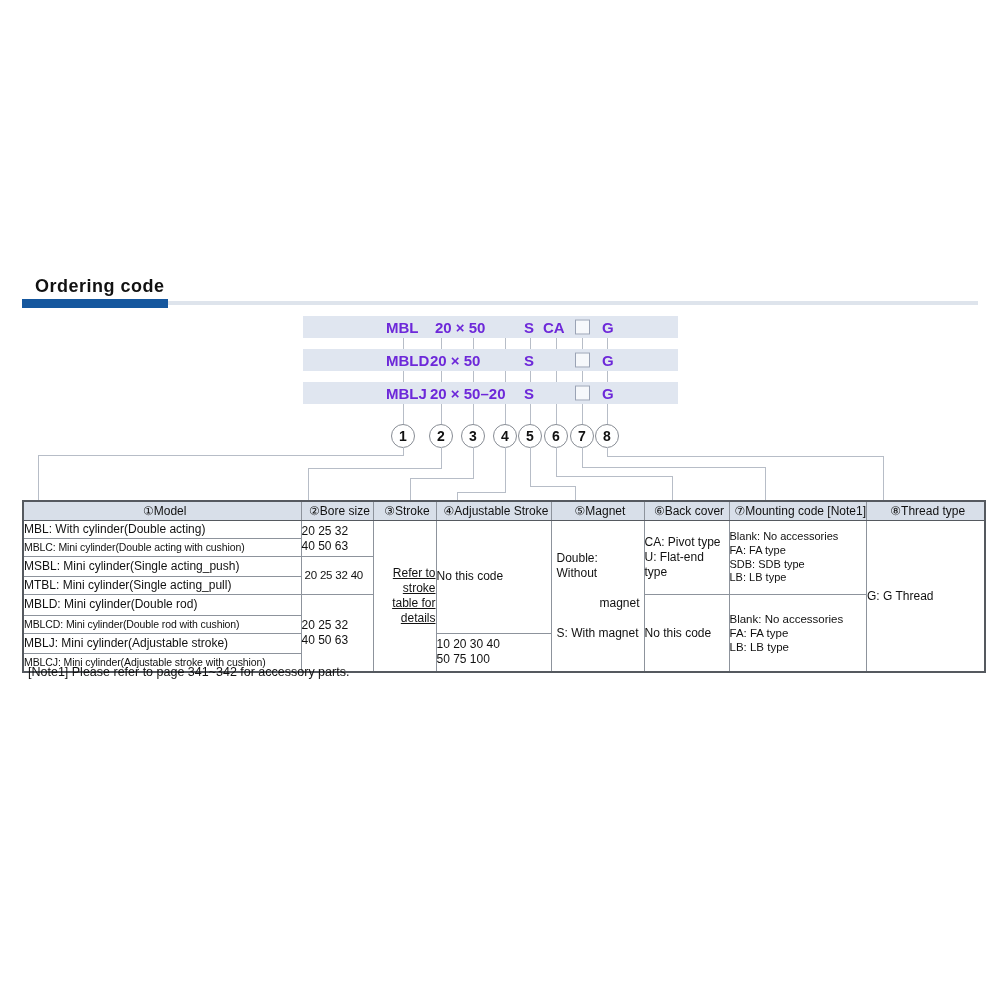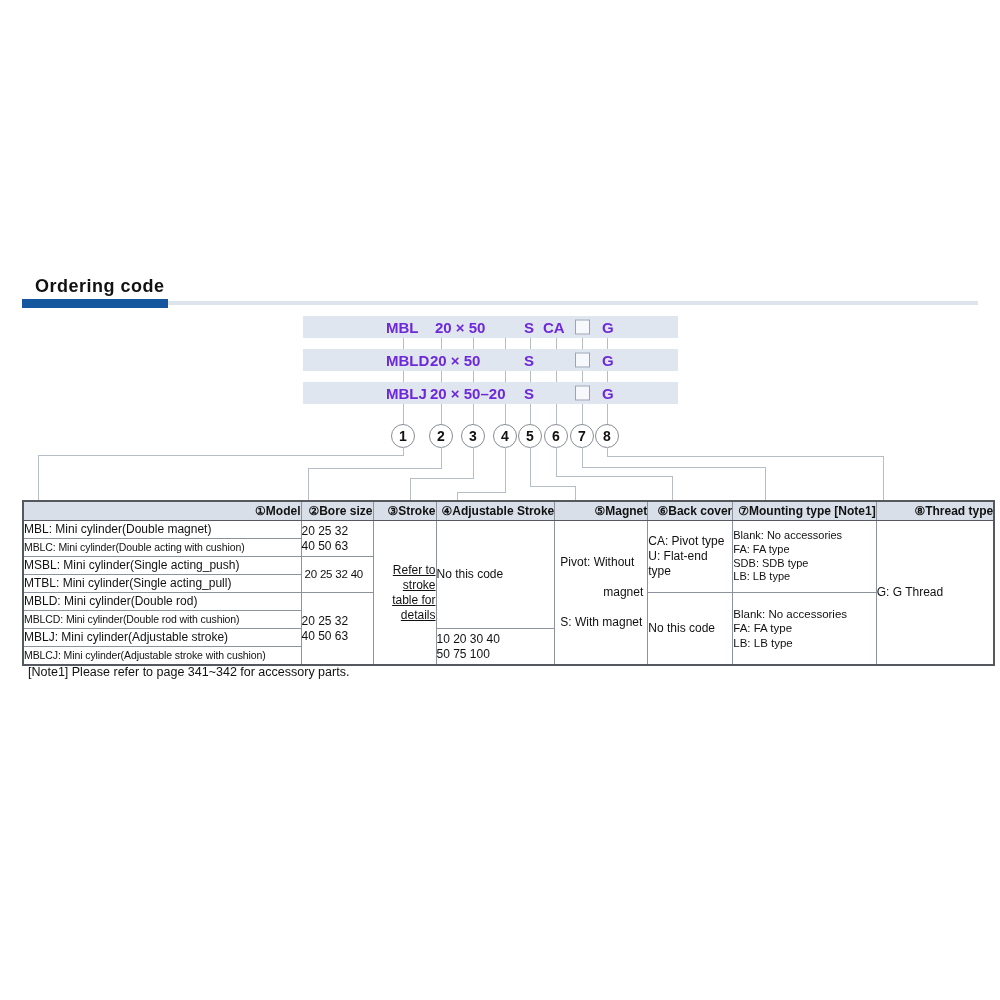--- a/index.html
+++ b/index.html
@@ -23,21 +23,21 @@
   .c-g{left:299px;}
 
   
   .tick,.cline{position:absolute;background:#b7bdc7;}
   .circle{position:absolute;width:22px;height:22px;border:1px solid #878c94;border-radius:50%;
           background:#fff;text-align:center;line-height:22px;font-size:14px;font-weight:bold;color:#111;}
 
   
   table.spec{position:absolute;left:22px;top:500px;border-collapse:collapse;table-layout:fixed;
              border:2px solid #55595f;font-size:12px;color:#111;}
-  table.spec th{background:#d8dfe9;font-weight:bold;text-align:right;padding:0 0 0 5px;
+  table.spec th{background:#d8dfe9;font-weight:normal;text-align:center;padding:0 0 0 5px;
                 font-size:12px;border:1px solid #8d939c;border-bottom:1.5px solid #55595f;
                 white-space:nowrap;overflow:hidden;height:18px;}
   table.spec td{border:1px solid #8d939c;padding:0;vertical-align:middle;height:17px;
                 white-space:pre-line;line-height:1.25;}
   td.model{padding-left:7px;white-space:nowrap;overflow:hidden;}
   td.model.cond{font-size:10.5px;letter-spacing:-.1px;}
   td.bore{padding-left:7px;}
   td.bore.tight{padding-left:3px;font-size:11.5px;letter-spacing:-.2px;}
   td.stroke{text-align:right;text-decoration:underline;}
   td.adj{padding-left:8px;}
@@ -153,35 +153,35 @@
         <col style="width:118px">
     </colgroup>
     <tbody>
         <tr>
       <th>①Model</th>
       <th>②Bore size</th>
       <th>③Stroke</th>
       <th>④Adjustable Stroke</th>
       <th>⑤Magnet</th>
       <th>⑥Back cover</th>
-      <th>⑦Mounting type [Note1]</th>
+      <th>⑦Mounting code [Note1]</th>
       <th>⑧Thread type</th>
     </tr>
     <tr>
-      <td class="model">MBL: Mini cylinder(Double magnet)</td>
+      <td class="model">MBL: With cylinder(Double acting)</td>
       <td class="bore" rowspan="2">20 25 32
 40 50 63</td>
       <td class="stroke" rowspan="8">Refer to
 stroke
 table for
 details</td>
       <td class="adj" rowspan="6">No this code</td>
       <td rowspan="8">
         <div class="magnet-box">
-          <div class="m1">Pivot: Without</div>
+          <div class="m1">Double: Without</div>
           <div class="m2">magnet</div>
           <div class="m3">S: With magnet</div>
         </div>
       </td>
       <td class="back-top" rowspan="4">CA: Pivot type
 U: Flat-end type</td>
       <td class="mount" rowspan="4">Blank: No accessories
 FA: FA type
 SDB: SDB type
 LB: LB type</td>

